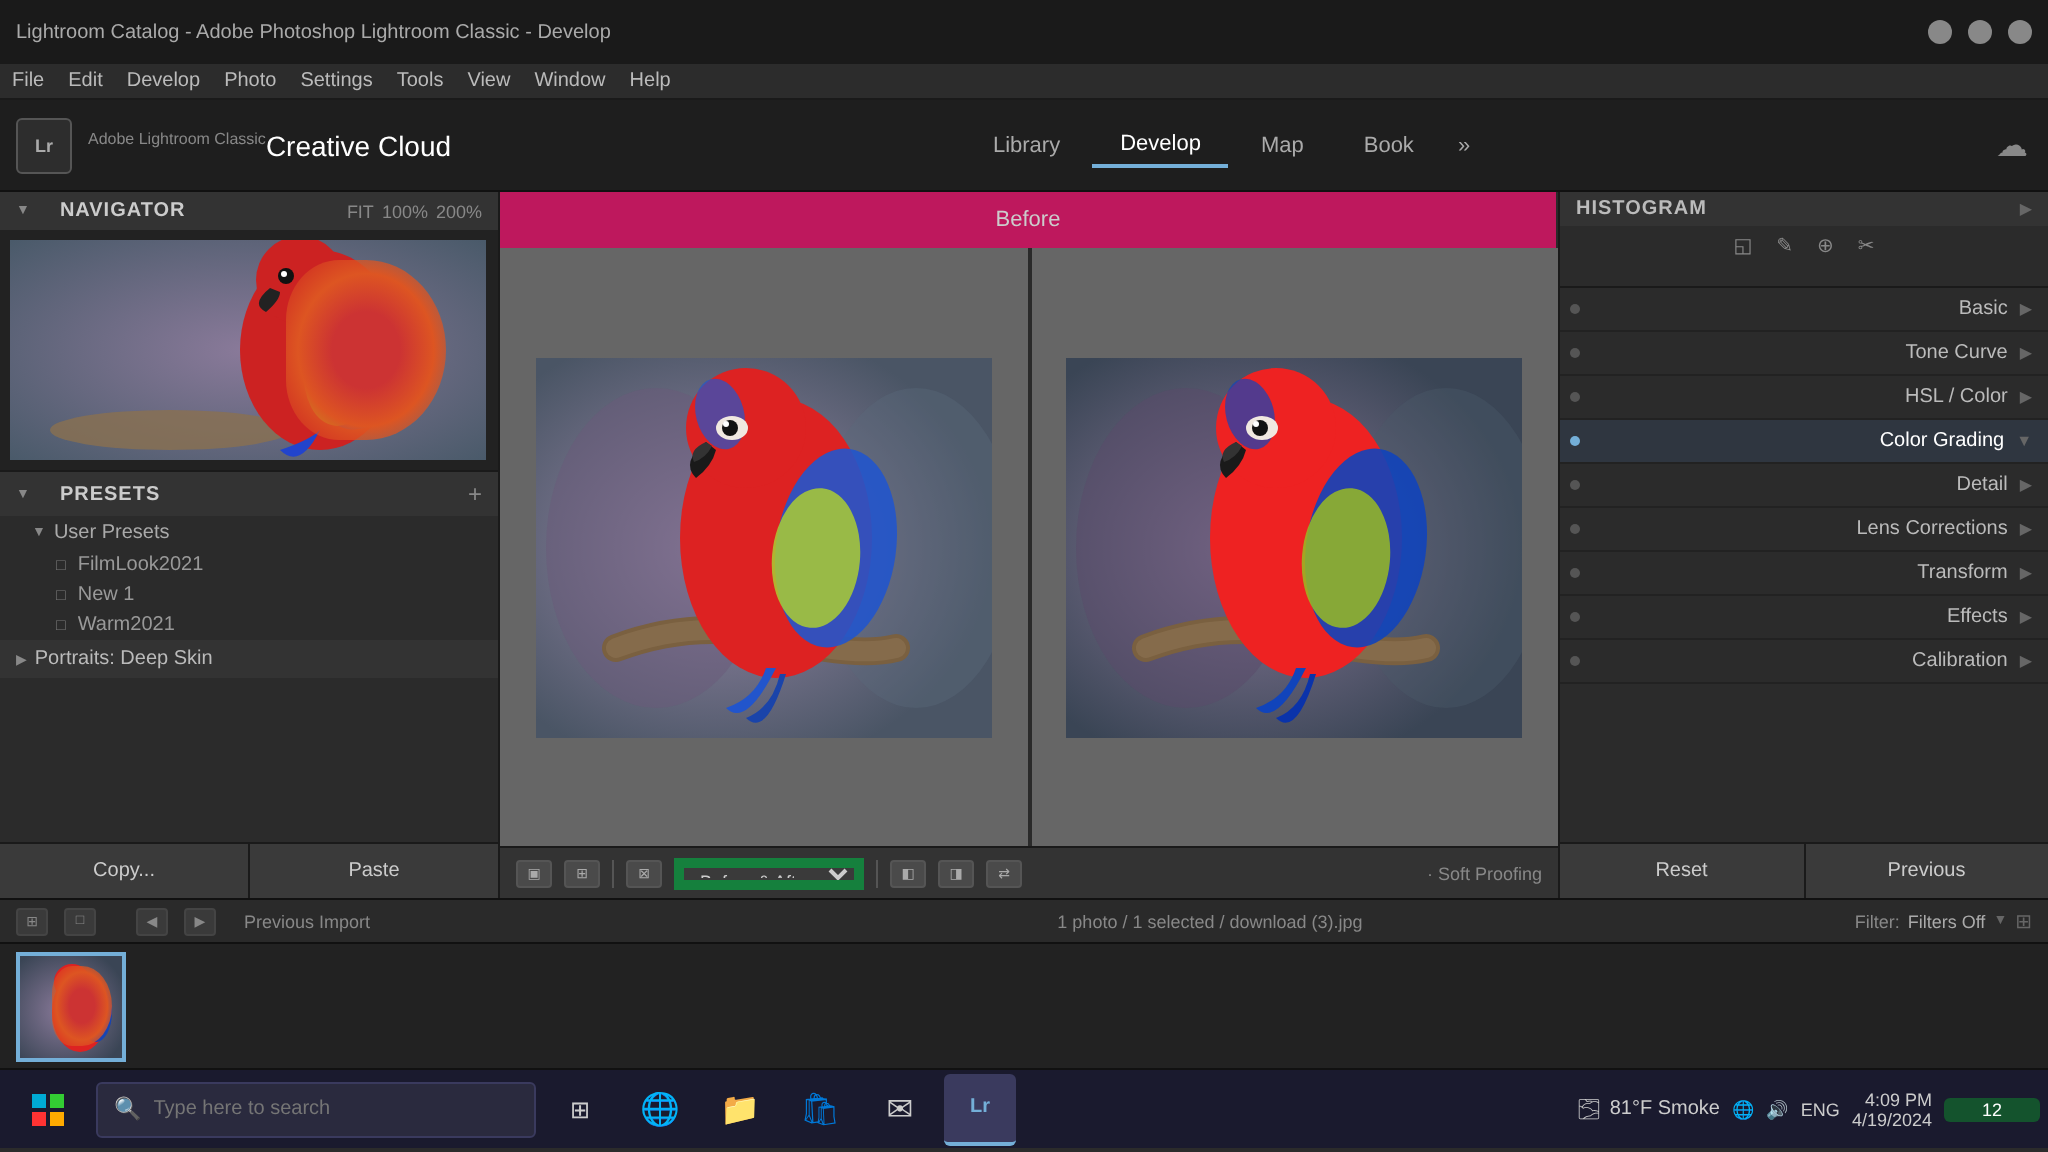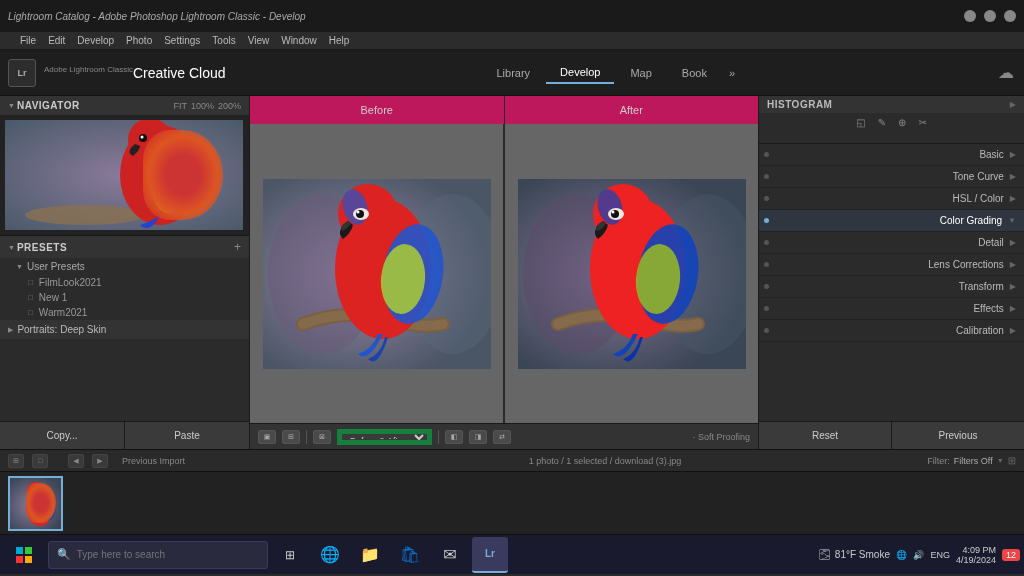--- a/index.html
+++ b/index.html
@@ -16,39 +16,38 @@
     
     #title-bar {
       background: #1a1a1a;
       height: 16px;
       display: flex;
       align-items: center;
       justify-content: space-between;
       padding: 16px 8px;
       color: #aaa;
       font-size: 10px;
-      font-style: italic;
     }
     #title-bar-controls {
       display: flex;
       gap: 8px;
     }
     .title-btn {
       width: 12px; height: 12px;
       border-radius: 50%;
       cursor: pointer;
     }
 
     
     #menu-bar {
       background: #2c2c2c;
       height: 18px;
       display: flex;
       align-items: center;
-      padding: 0 20px;
+      padding: 0 6px;
       gap: 12px;
       font-size: 10px;
       color: #bbb;
       border-bottom: 1px solid #1a1a1a;
     }
     .menu-item { cursor: pointer; }
 
     
     #app-header {
       background: #1e1e1e;
@@ -133,21 +132,21 @@
       display: flex;
       align-items: center;
       justify-content: space-between;
       padding: 4px 8px;
       background: #333;
       cursor: pointer;
     }
     .panel-header-left {
       display: flex;
       align-items: center;
-      gap: 2px;
+      gap: 15px;
     }
     .panel-title { font-size: 10px; color: #ccc; font-weight: bold; text-transform: uppercase; letter-spacing: 0.5px; }
     .panel-controls { display: flex; gap: 4px; align-items: center; font-size: 9px; color: #888; }
     .panel-controls span { cursor: pointer; }
     .triangle { font-size: 7px; color: #888; }
 
     #navigator-preview {
       padding: 5px;
       background: #222;
     }
@@ -300,21 +299,21 @@
       font-size: 9px;
       padding: 1px 4px;
       cursor: pointer;
       height: 16px;
     }
     .toolbar-spacer { flex: 1; }
     .soft-proof-label { font-size: 9px; color: #888; }
 
     
     #right-panel {
-      width: 266px;
+      width: 245px;
       background: #2b2b2b;
       border-left: 1px solid #1a1a1a;
       display: flex;
       flex-direction: column;
       overflow: hidden;
     }
 
     
     #histogram-section {
       height: 48px;
@@ -663,21 +662,20 @@
     <div id="panel-buttons">
       <button class="panel-btn">Copy...</button>
       <button class="panel-btn">Paste</button>
     </div>
   </div>
 
   <div id="center-area">
 
     <div id="before-after-header">
       <div class="ba-label before">Before</div>
-      <div class="ba-label after">After</div>
     </div>
 
     <div id="image-area">
 
       <div class="image-pane before">
         <div class="photo-display">
           <svg width="228" height="190" viewBox="0 0 228 190" xmlns="http://www.w3.org/2000/svg">
             <defs>
               <radialGradient id="photobg1" cx="40%" cy="50%" r="60%">
                 <stop offset="0%" stop-color="#9a8aaa"></stop>
@@ -909,15 +907,15 @@
       <span>🌫</span>
       <span>81°F  Smoke</span>
     </div>
     <span>🌐</span>
     <span>🔊</span>
     <span>ENG</span>
     <div id="clock">
       <div>4:09 PM</div>
       <div>4/19/2024</div>
     </div>
-    <div style="background:#ef4444;color:#fff;border-radius:3px;padding:1px 4px;font-size:9px;">12</div>
+    <div style="background:#14532d;color:#fff;border-radius:3px;padding:1px 19px;font-size:9px;">12</div>
   </div>
 </div>
 
 </body></html>

